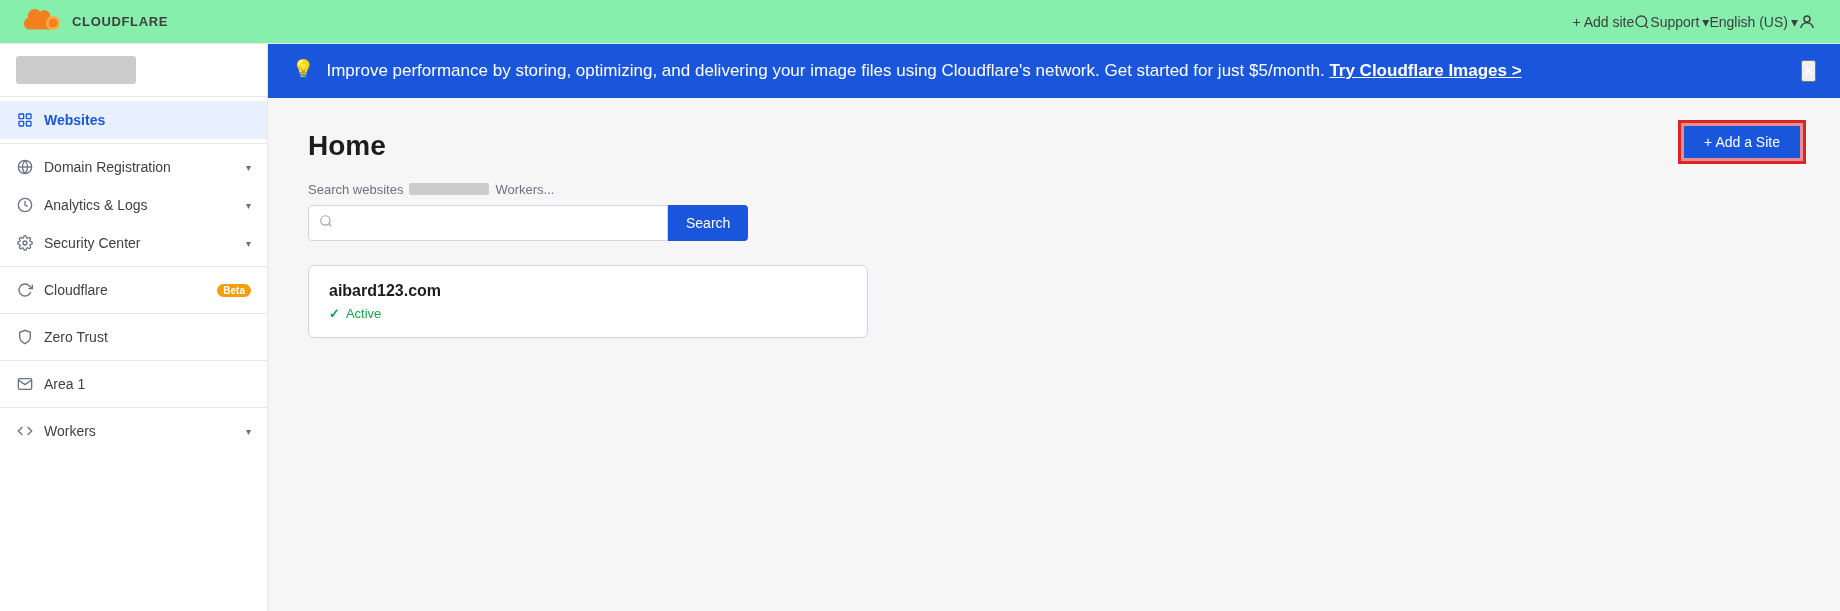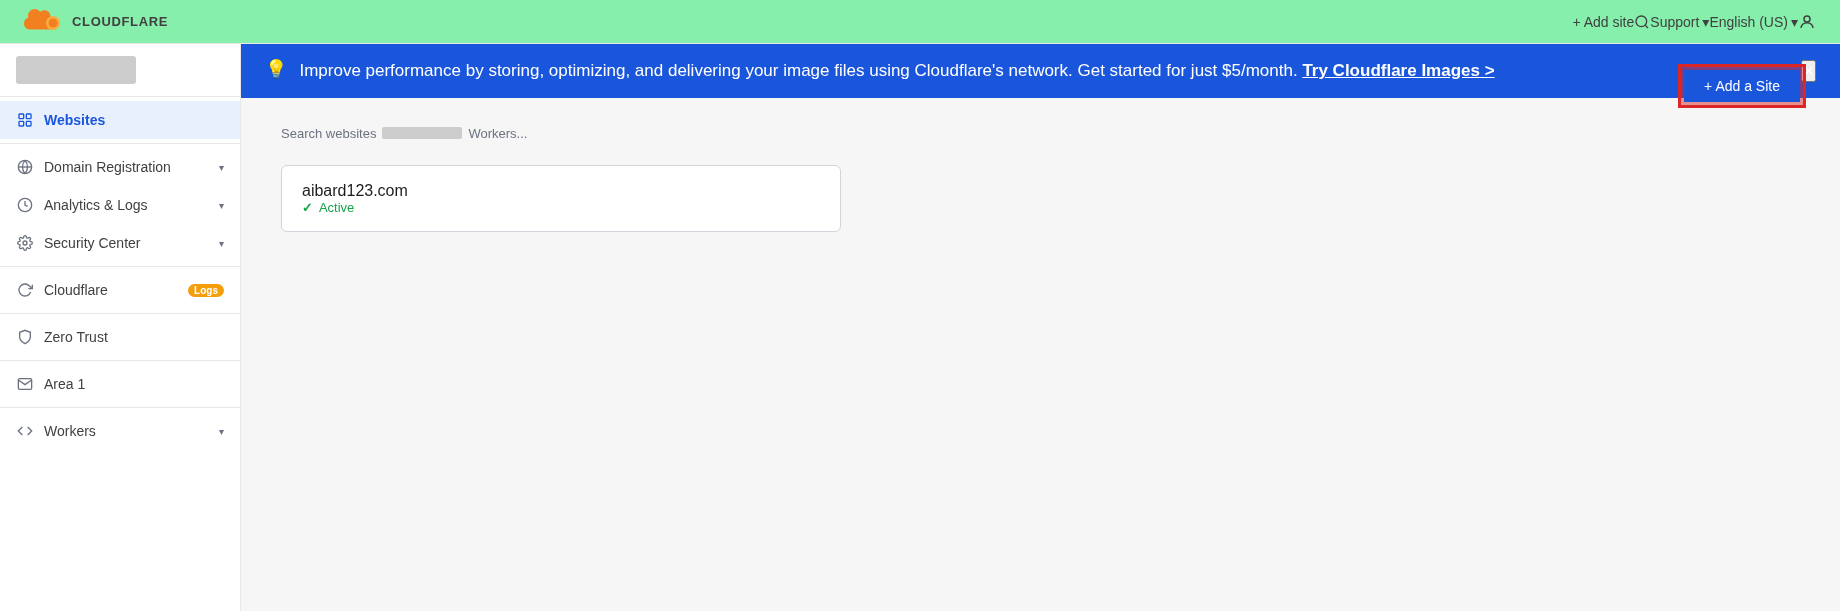--- a/index.html
+++ b/index.html
@@ -17,21 +17,21 @@
     .header-btn { display: flex; align-items: center; gap: 4px; color: #404040; cursor: pointer; font-size: 14px; background: none; border: none; }
     .add-site-header { color: #404040; display: flex; align-items: center; gap: 4px; font-size: 14px; cursor: pointer; }
     .support-btn { display: flex; align-items: center; gap: 3px; color: #404040; cursor: pointer; font-size: 14px; justify-content: center; }
     .lang-btn { display: flex; align-items: center; gap: 3px; color: #404040; cursor: pointer; font-size: 14px; }
 
     
     .app-body { display: flex; flex: 1; overflow: hidden; }
 
     
     .sidebar {
-      width: 241px; background: #fff; border-right: 1px solid #e8e8e8;
+      width: 268px; background: #fff; border-right: 1px solid #e8e8e8;
       overflow-y: auto; flex-shrink: 0;
     }
     .sidebar-user { padding: 12px 16px; border-bottom: 1px solid #e8e8e8; }
     .sidebar-user-avatar { width: 120px; height: 24px; background: #ccc; border-radius: 3px; }
     .sidebar-nav { padding: 4px 0; }
     .sidebar-item {
       display: flex; align-items: center; padding: 10px 16px; cursor: pointer;
       color: #404040; gap: 10px; position: relative;
     }
     .sidebar-item.active { background: #e8f0fe; color: #1a56db; font-weight: 600; }
@@ -89,21 +89,21 @@
       font-size: 14px; font-weight: 500; display: flex; align-items: center; gap: 6px;
       box-shadow: 0 0 0 3px rgba(220, 38, 38, 0.5);
       outline: 3px solid #dc2626; outline-offset: 3px;
     }
 
     
     .site-card {
       border: 1px solid #d1d5db; border-radius: 6px; background: #fff;
       padding: 16px 20px; max-width: 560px; cursor: pointer;
     }
-    .site-name { font-size: 16px; font-weight: 400; color: #1d1d1d; margin-bottom: 0; }
+    .site-name { font-size: 16px; font-weight: 700; color: #1d1d1d; margin-bottom: 6px; }
     .site-status { display: flex; align-items: center; gap: 6px; color: #16a34a; font-size: 13px; }
     .status-check { color: #16a34a; font-weight: 700; }
   </style>
 </head>
 <body>
 
 <header class="header">
   <div class="logo-area">
 
     <svg class="logo-icon" viewBox="0 0 80 52" xmlns="http://www.w3.org/2000/svg">
@@ -195,21 +195,21 @@
       <hr class="sidebar-divider">
 
       <div class="sidebar-item">
         <span class="sidebar-icon">
           <svg width="16" height="16" viewBox="0 0 24 24" fill="none" stroke="currentColor" stroke-width="2">
               <polyline points="23 4 23 10 17 10"></polyline>
               <path d="M20.49 15a9 9 0 1 1-2.12-9.36L23 10"></path>
             </svg>
         </span>
         <span class="sidebar-label">Cloudflare</span>
-        <span class="beta-badge">Logs</span>
+        <span class="beta-badge">Beta</span>
       </div>
       <hr class="sidebar-divider">
 
       <div class="sidebar-item">
         <span class="sidebar-icon">
           <svg width="16" height="16" viewBox="0 0 24 24" fill="none" stroke="currentColor" stroke-width="2">
               <path d="M12 22s8-4 8-10V5l-8-3-8 3v7c0 6 8 10 8 10z"></path>
             </svg>
         </span>
         <span class="sidebar-label">Zero Trust</span>
@@ -245,30 +245,43 @@
     <div class="banner">
       <span style="font-size:18px;">💡</span>
       <div class="banner-text">
         <span>Improve performance by storing, optimizing, and delivering your image files using Cloudflare's network. Get started for just $5/month.</span>
         <span class="banner-link">Try Cloudflare Images &gt;</span>
       </div>
       <button class="banner-close">×</button>
     </div>
 
     <div class="page-content">
+      <h1 class="page-title">Home</h1>
 
       <div class="add-site-area">
         <button class="add-site-btn">+ Add a Site</button>
       </div>
 
       <div class="search-section">
         <div class="search-label">
           <span>Search websites</span>
           <span style="display:inline-block;width:80px;height:12px;background:#ccc;border-radius:2px;vertical-align:middle;"></span>
           <span class="search-label-account">Workers...</span>
+        </div>
+        <div class="search-row">
+          <div class="search-input-wrap">
+            <span class="search-input-icon">
+              <svg width="14" height="14" viewBox="0 0 24 24" fill="none" stroke="currentColor" stroke-width="2">
+                  <circle cx="11" cy="11" r="8"></circle>
+                  <line x1="21" y1="21" x2="16.65" y2="16.65"></line>
+                </svg>
+            </span>
+            <input class="search-input" type="text" placeholder="" style="">
+          </div>
+          <button class="search-button">Search</button>
         </div>
       </div>
 
       <div>
         <div class="site-card">
           <div class="site-name">aibard123.com</div>
           <div class="site-status">
             <span class="status-check">✓</span>
             <span>Active</span>
           </div>

